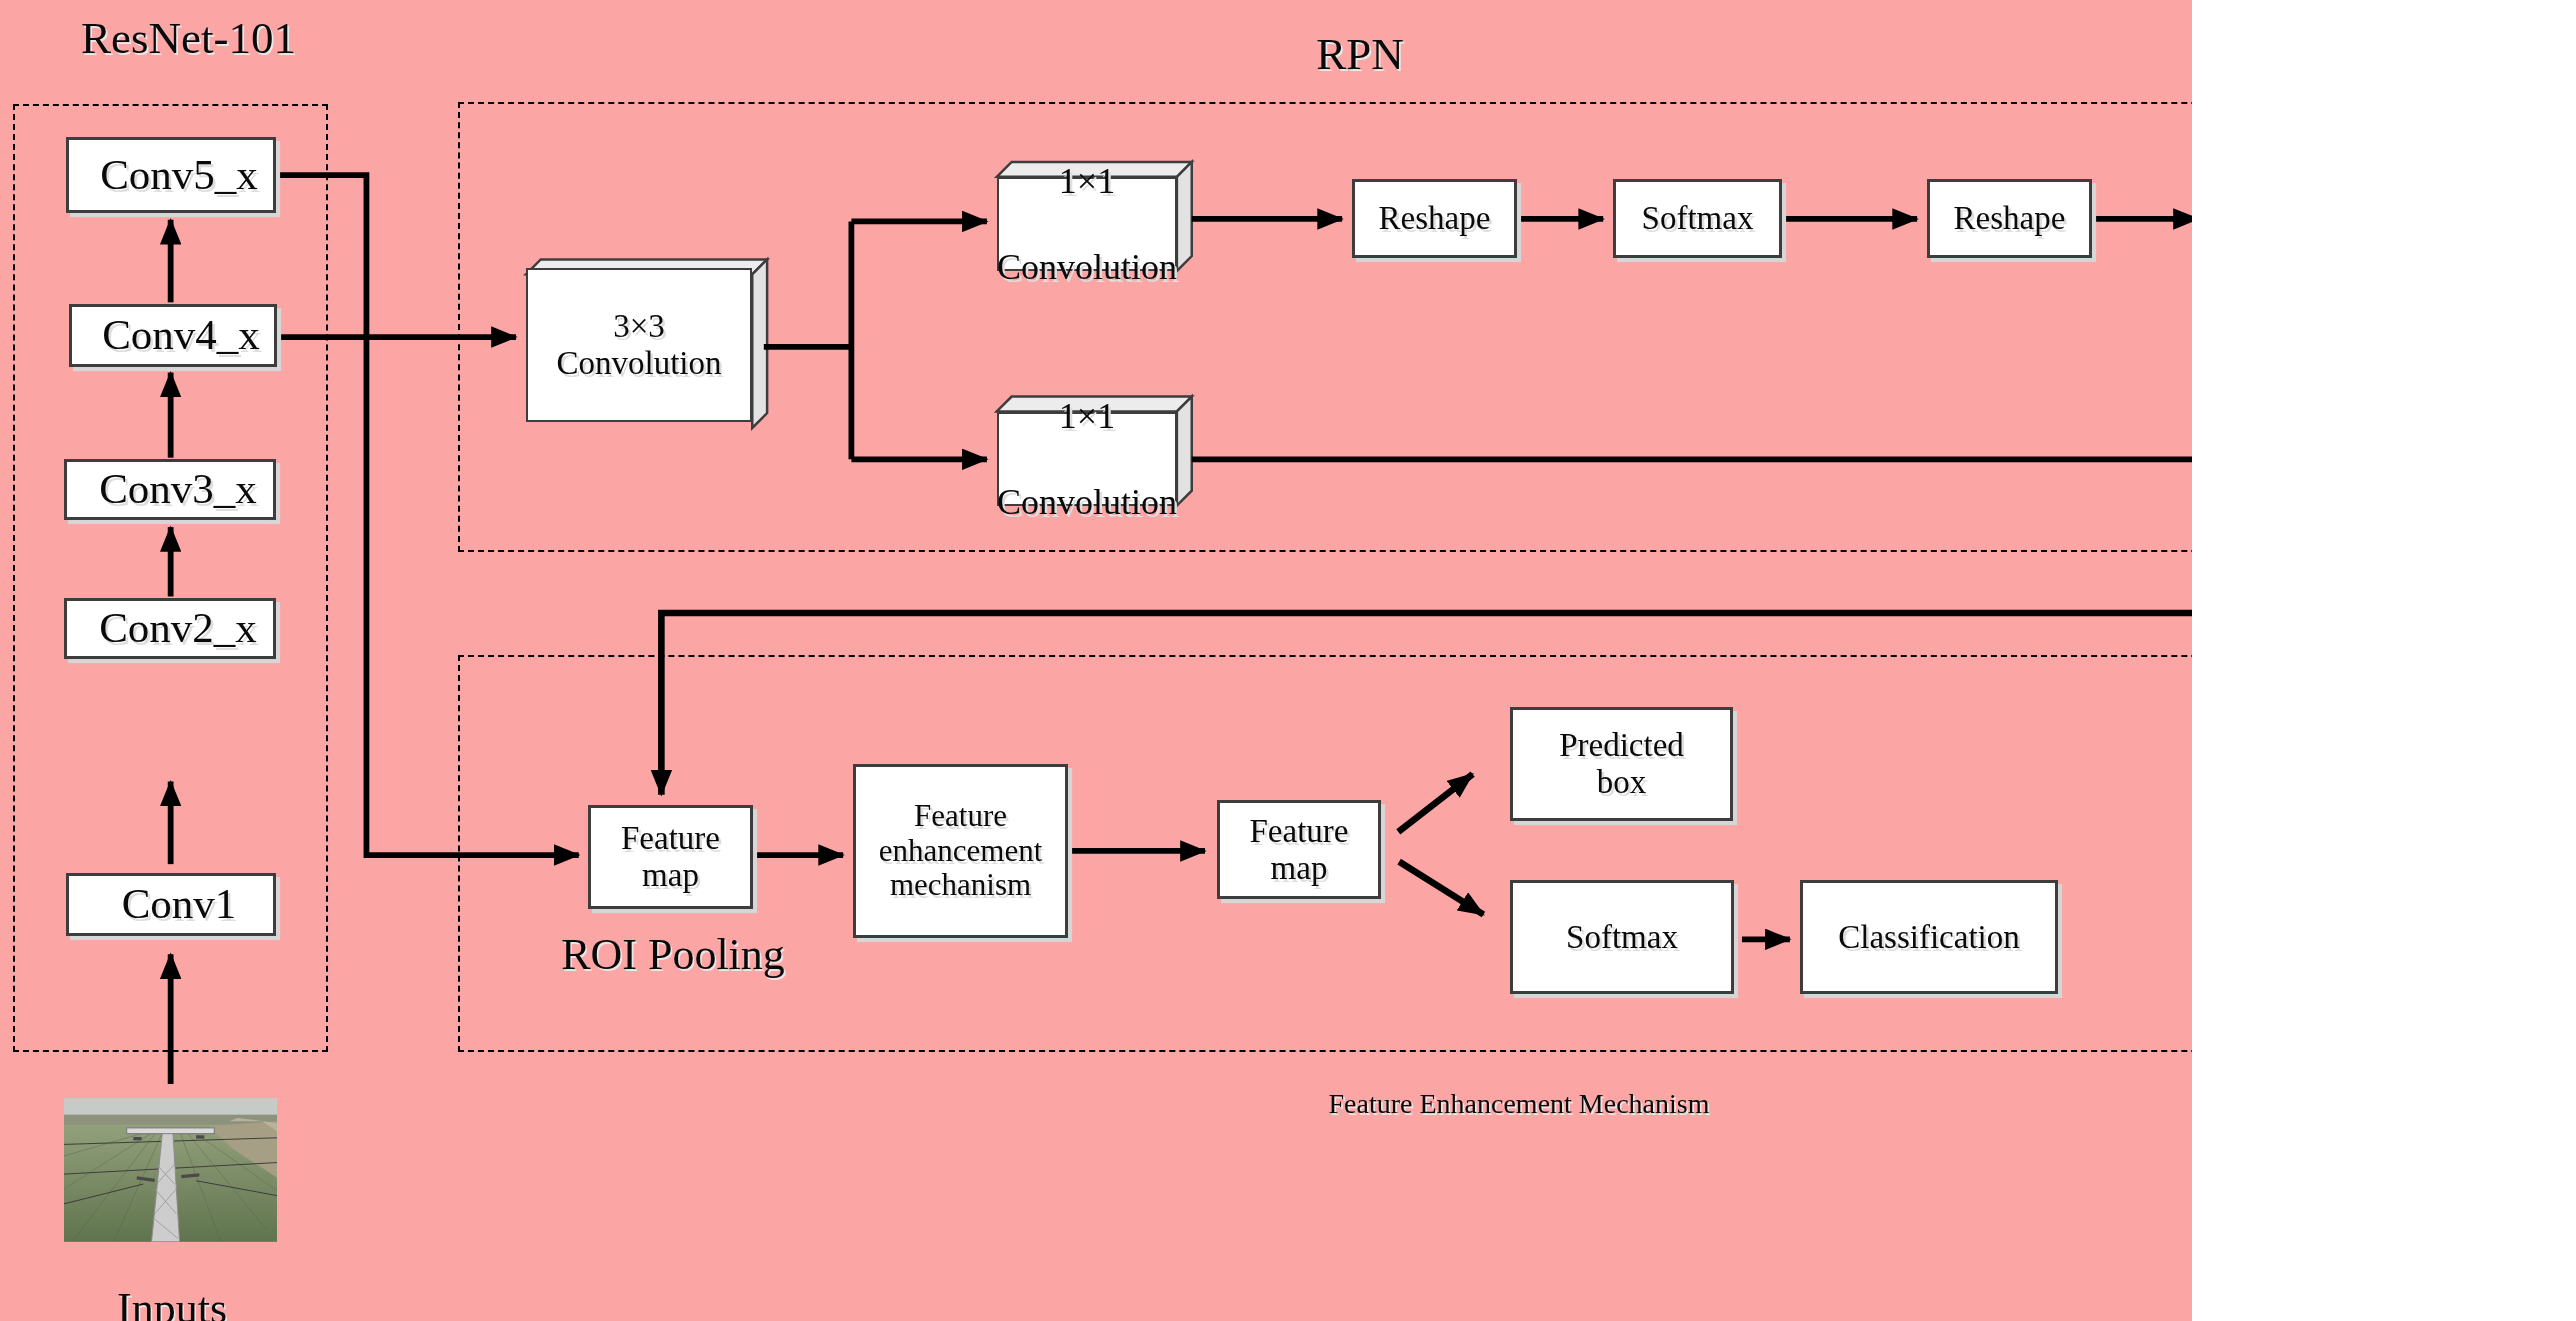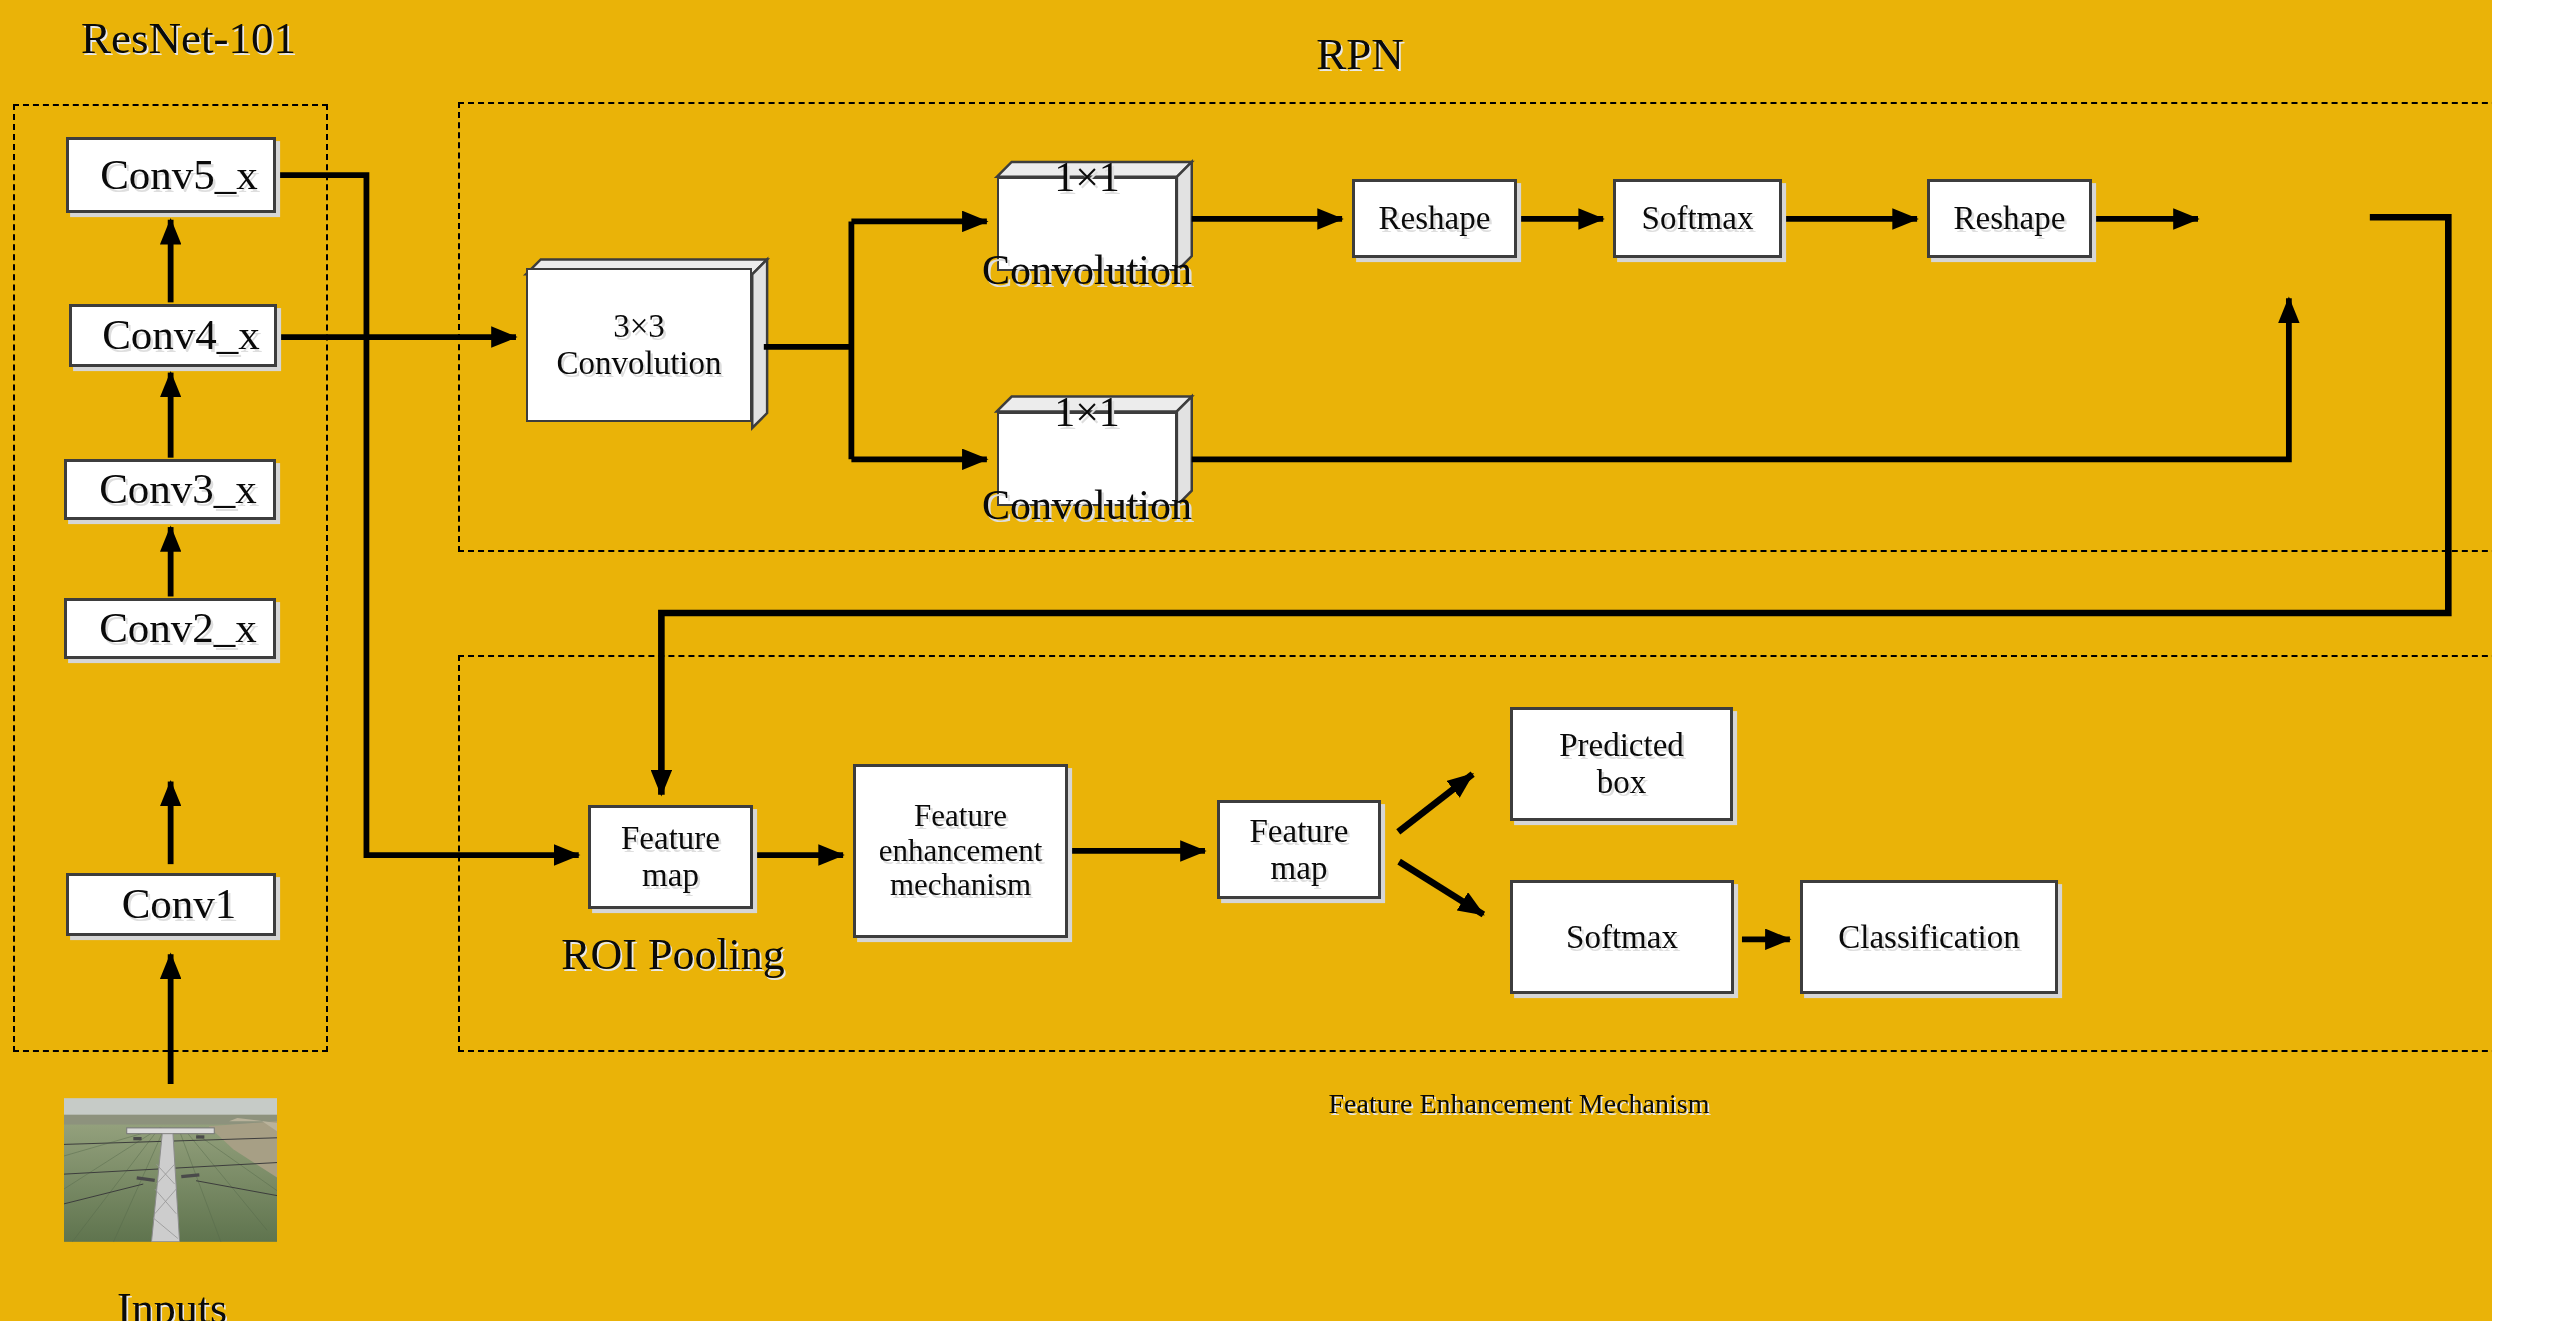--- a/index.html
+++ b/index.html
@@ -1,19 +1,19 @@
 <!DOCTYPE html>
 <html style="font-size:13.2px"><head>
 <meta charset="utf-8">
 <style>
   html,body{margin:0;padding:0;background:#ffffff;}
   #stage{
     position:relative;
-    width:2492px;height:1321px;
-    background:#eab308;
+    width:2192px;height:1321px;
+    background:#fca5a5;
     font-family:"Liberation Serif","DejaVu Serif",serif;
     color:#0a0a0a;
     overflow:hidden;
   }
   .dashed-region{
     position:absolute;
     border:2.5px dashed #000;
     background:transparent;
     z-index:1;
   }
@@ -41,21 +41,21 @@
     z-index:4;
     text-shadow:1.7px 1.7px 0 #e8e8e8;
     white-space:nowrap;
   }
   .fs56{font-size:45px;}
   .fs52{font-size:43px;padding-left:16px;}
   .fs48{font-size:28px;text-align:center;}
   .fs44{font-size:44px;}
   .fs40{font-size:33px;}
   .fs38{font-size:31px;}
-  .fs36{font-size:42px;gap:46px;}
+  .fs36{font-size:36px;gap:46px;}
   #input-photo{
     position:absolute;left:64px;top:1098px;width:213px;height:144px;
     z-index:3;
   }
 </style>
 </head>
 <body>
 
 <div id="stage">
 

